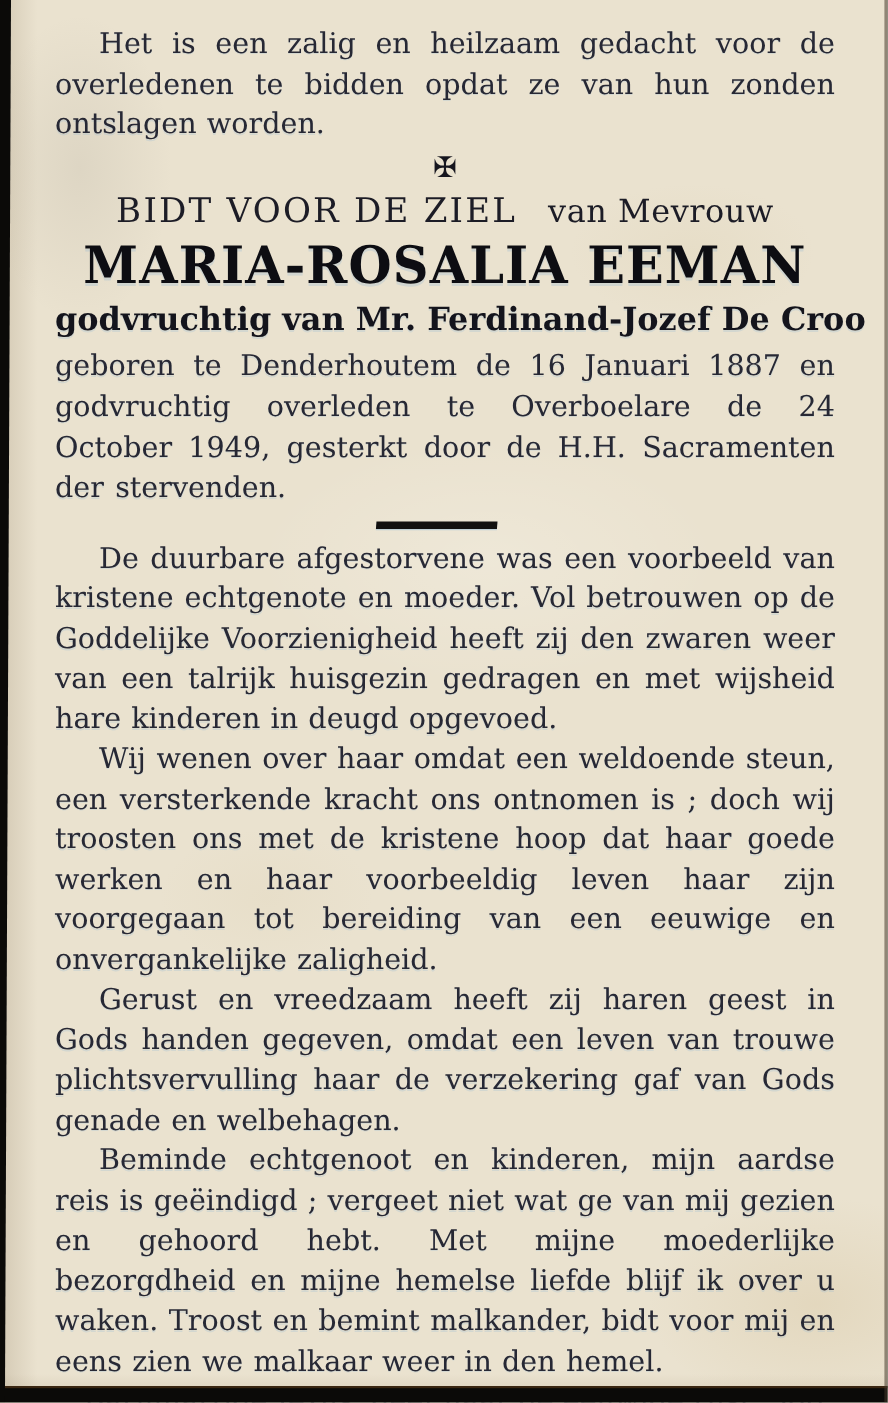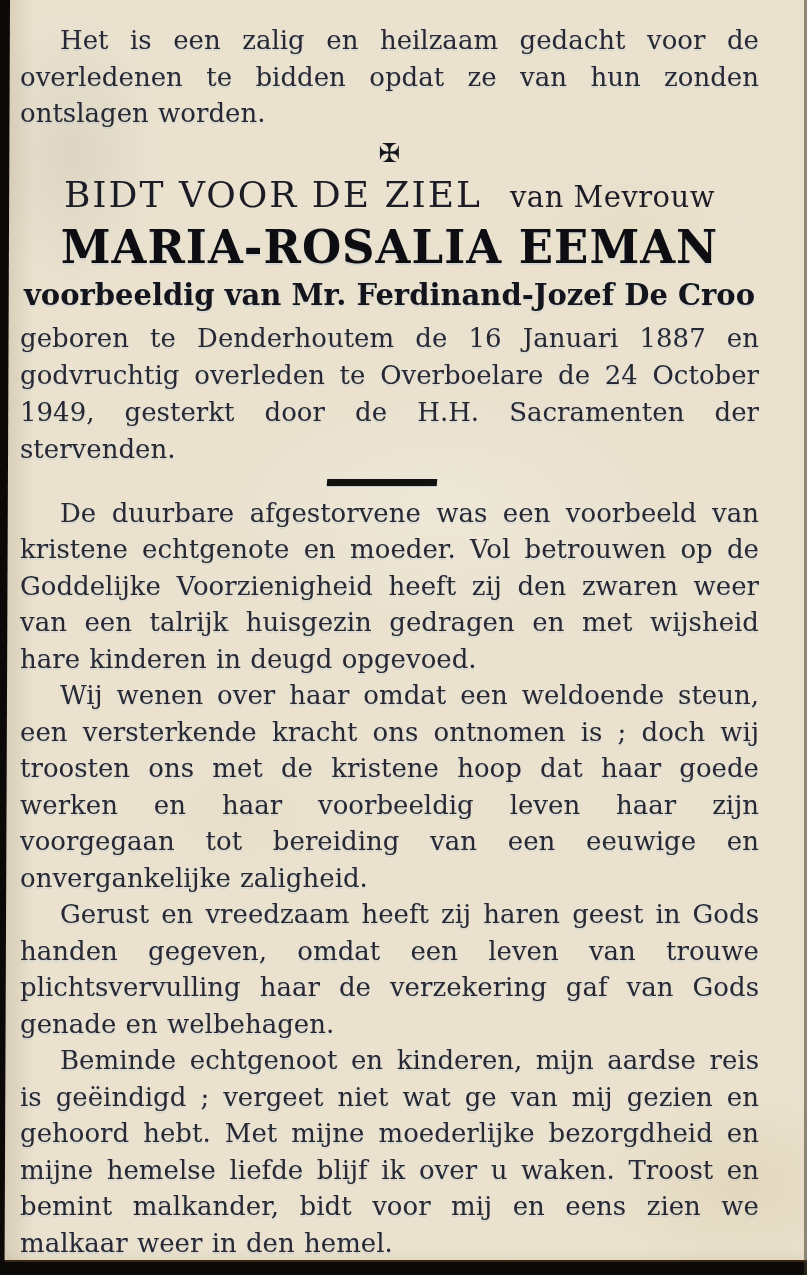--- a/index.html
+++ b/index.html
@@ -40,21 +40,21 @@
   }
   .edge-right {
     position: absolute; right: 0; top: 0; bottom: 0; width: 3px;
     background: rgba(70,58,44,0.55);
     z-index: 2;
   }
   .content {
     position: relative;
     box-sizing: border-box;
     width: 100%; height: 100%;
-    padding: 22px 48px 0 20px;
+    padding: 22px 48px 0 50px;
     z-index: 1;
   }
   p { margin: 0; }
   .body-text {
     font-size: 26px;
     line-height: 36.5px;
     text-align: justify;
     word-spacing: 1px;
     text-indent: 40px;
     text-shadow: 0 1.5px 0 rgba(110,165,215,0.18);
@@ -66,21 +66,21 @@
     margin: 6px 0 2px 0;
     color: #16161e;
   }
   .invocation {
     text-align: center;
     margin-top: 6px;
     color: #1c1c26;
     white-space: nowrap;
   }
   .invocation .caps {
-    font-size: 36px;
+    font-size: 31px;
     letter-spacing: 2px;
   }
   .invocation .suffix {
     font-size: 29px;
     letter-spacing: 0.5px;
     margin-left: 23px;
   }
   .deceased-name {
     text-align: center;
     font-size: 45px;
@@ -140,21 +140,21 @@
 
     <div class="cross">✠</div>
 
     <div class="invocation">
       <span class="caps">BIDT VOOR DE ZIEL</span>
       <span class="suffix">van Mevrouw</span>
     </div>
 
     <div class="deceased-name">MARIA-ROSALIA EEMAN</div>
 
-    <div class="spouse-line">voorbeeldig van Mr. Ferdinand-Jozef De Croo</div>
+    <div class="spouse-line">godvruchtig van Mr. Ferdinand-Jozef De Croo</div>
 
     <p class="vitals">geboren te Denderhoutem de 16 Januari 1887 en godvruchtig overleden te Overboelare de 24 October 1949, gesterkt door de H.H. Sacramenten der stervenden.</p>
 
     <div class="divider"></div>
 
     <p class="body-text">De duurbare afgestorvene was een voorbeeld van kristene echtgenote en moeder. Vol betrouwen op de Goddelijke Voorzienigheid heeft zij den zwaren weer van een talrijk huisgezin gedragen en met wijsheid hare kinderen in deugd opgevoed.</p>
 
     <p class="body-text">Wij wenen over haar omdat een weldoende steun, een versterkende kracht ons ontnomen is ; doch wij troosten ons met de kristene hoop dat haar goede werken en haar voorbeeldig leven haar zijn voorgegaan tot bereiding van een eeuwige en onvergankelijke zaligheid.</p>
 
     <p class="body-text">Gerust en vreedzaam heeft zij haren geest in Gods handen gegeven, omdat een leven van trouwe plichtsvervulling haar de verzekering gaf van Gods genade en welbehagen.</p>

